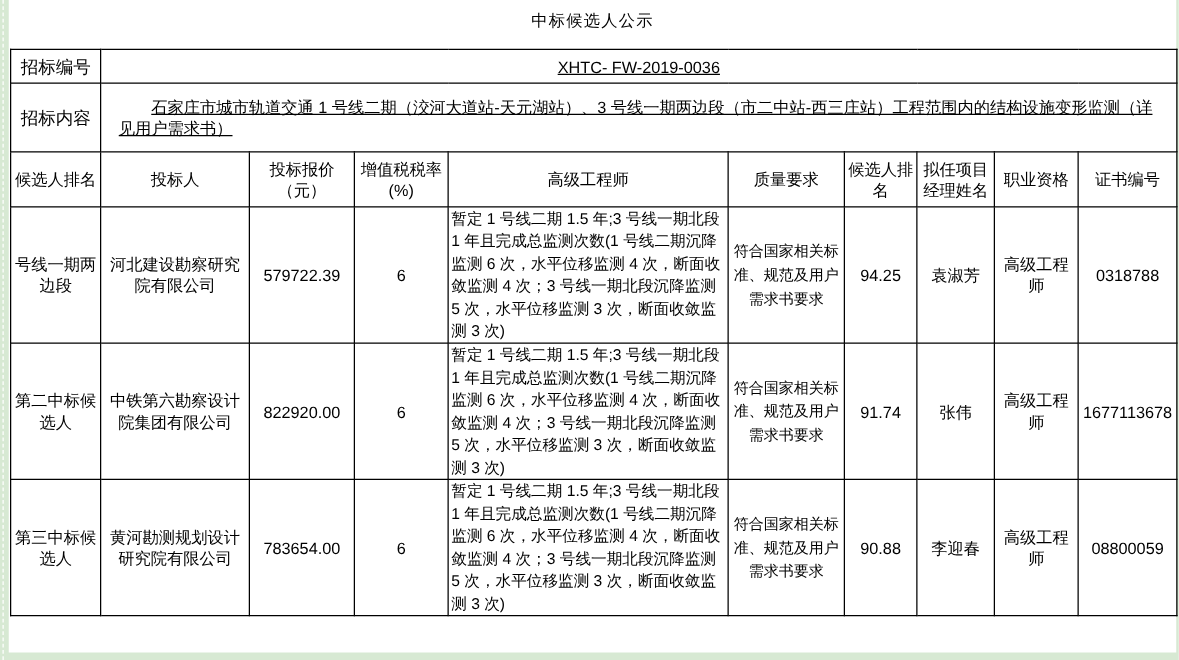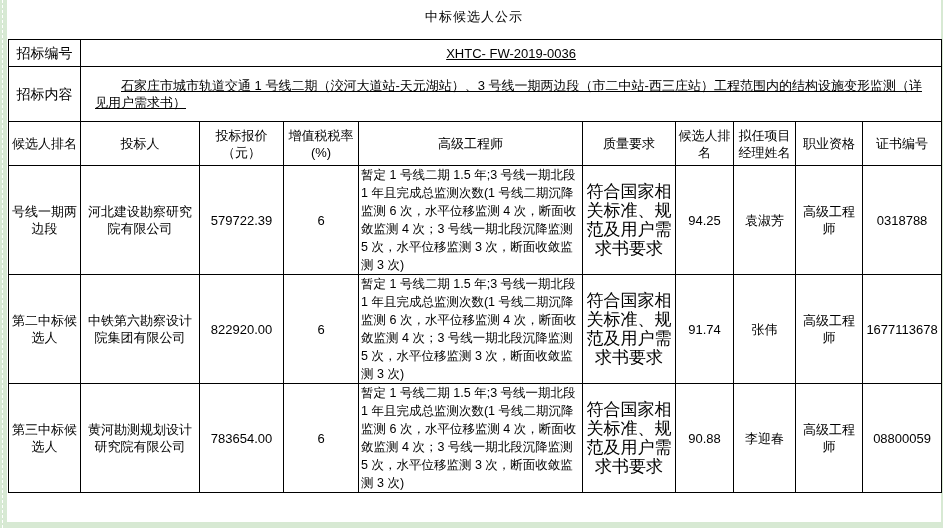--- a/index.html
+++ b/index.html
@@ -20,21 +20,21 @@
   .u{text-decoration:underline;}
   .info-row-0{height:40px;}
   .info-row-1{height:27px;padding-left:36px;}
   .info-row-2{height:55px;}
   .info-row-3{height:28px;}
   .header-row{height:44px;}
   .data-row-0{height:96px;}
   .data-row-1{height:96px;}
   .data-row-2{height:87px;}
   .cell-service_period{text-align:left;line-height:18px;font-size:12.5px;padding:0 2px;margin-top:17px;}
-  .cell-quality{line-height:19px;font-size:17px;}
+  .cell-quality{line-height:19px;font-size:12px;}
   .cell-price,.cell-certificate_no,.cell-score,.cell-vat_rate{font-size:13px;}
 </style>
 </head>
 <body>
 
 <div class="canvas" style="background: rgb(215, 233, 211);">
   <div class="margin-dash"></div>
   <div class="page" style="background: rgb(255, 255, 255);">
     <div class="page-title">中标候选人公示</div>
     <table class="announcement">

